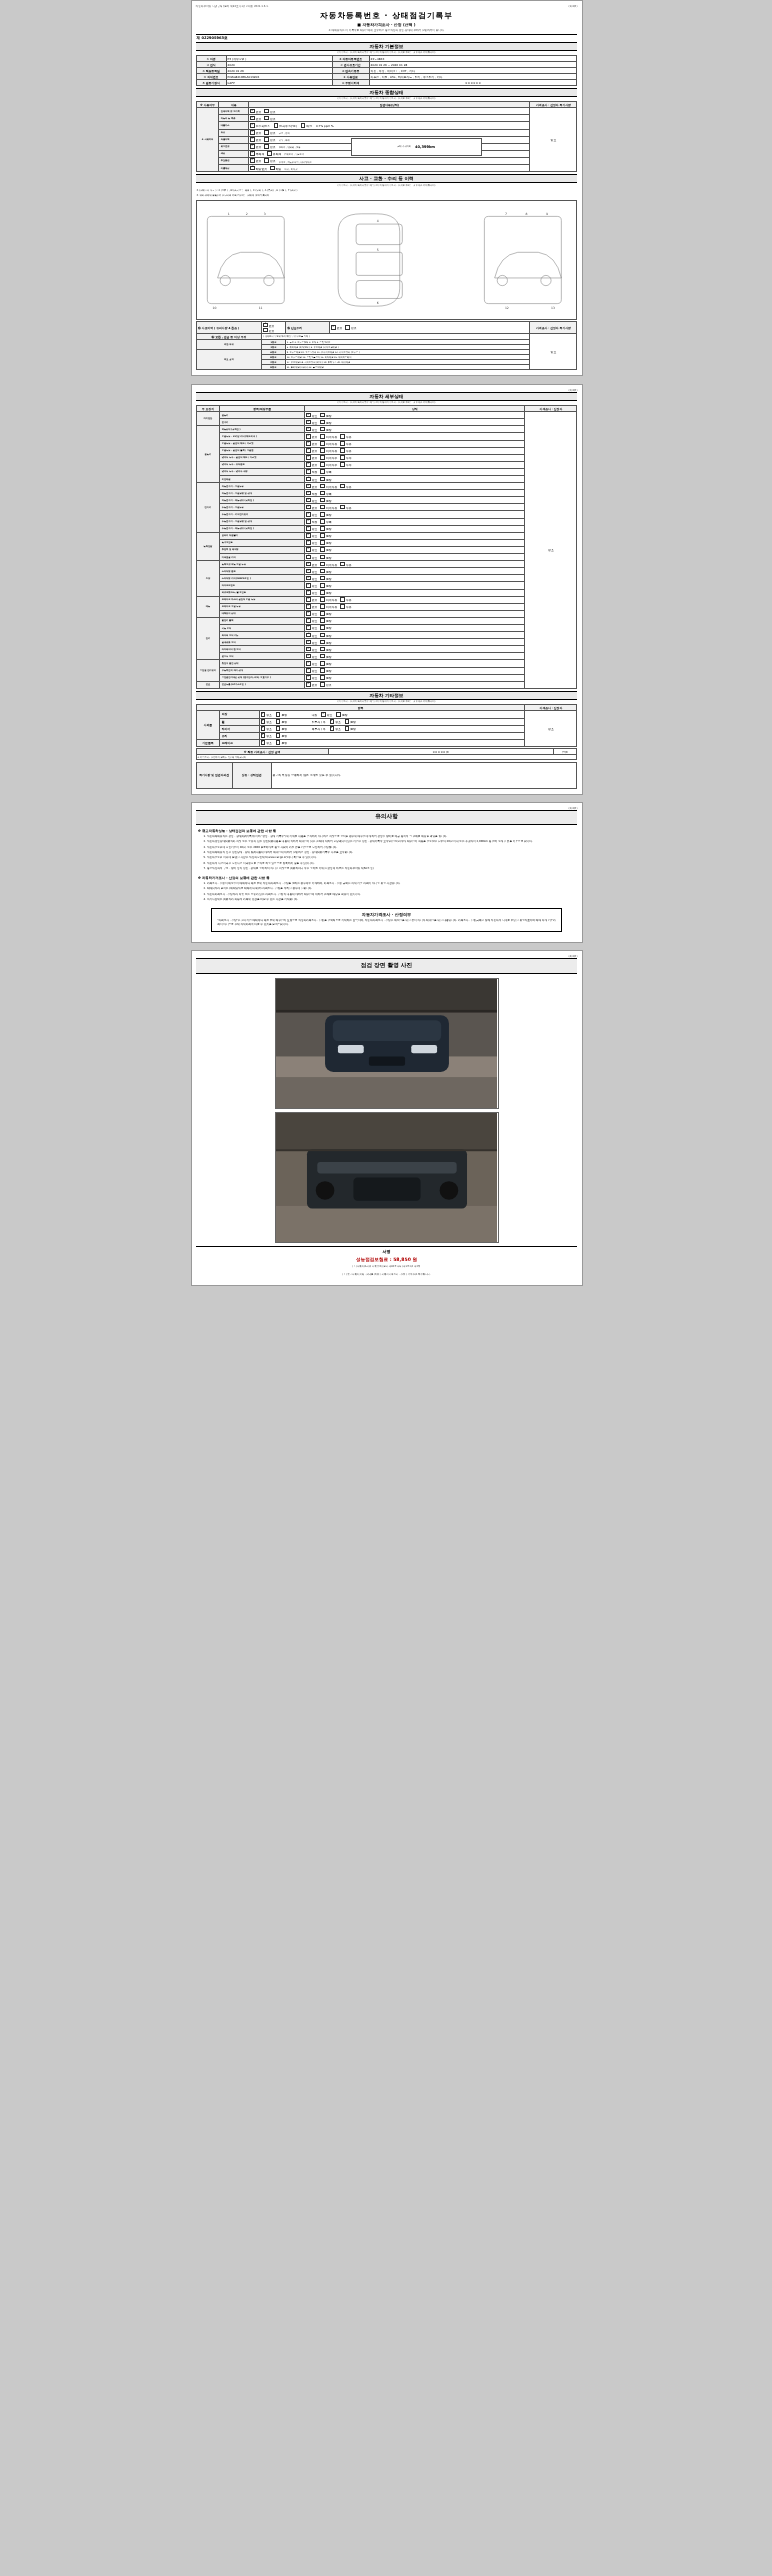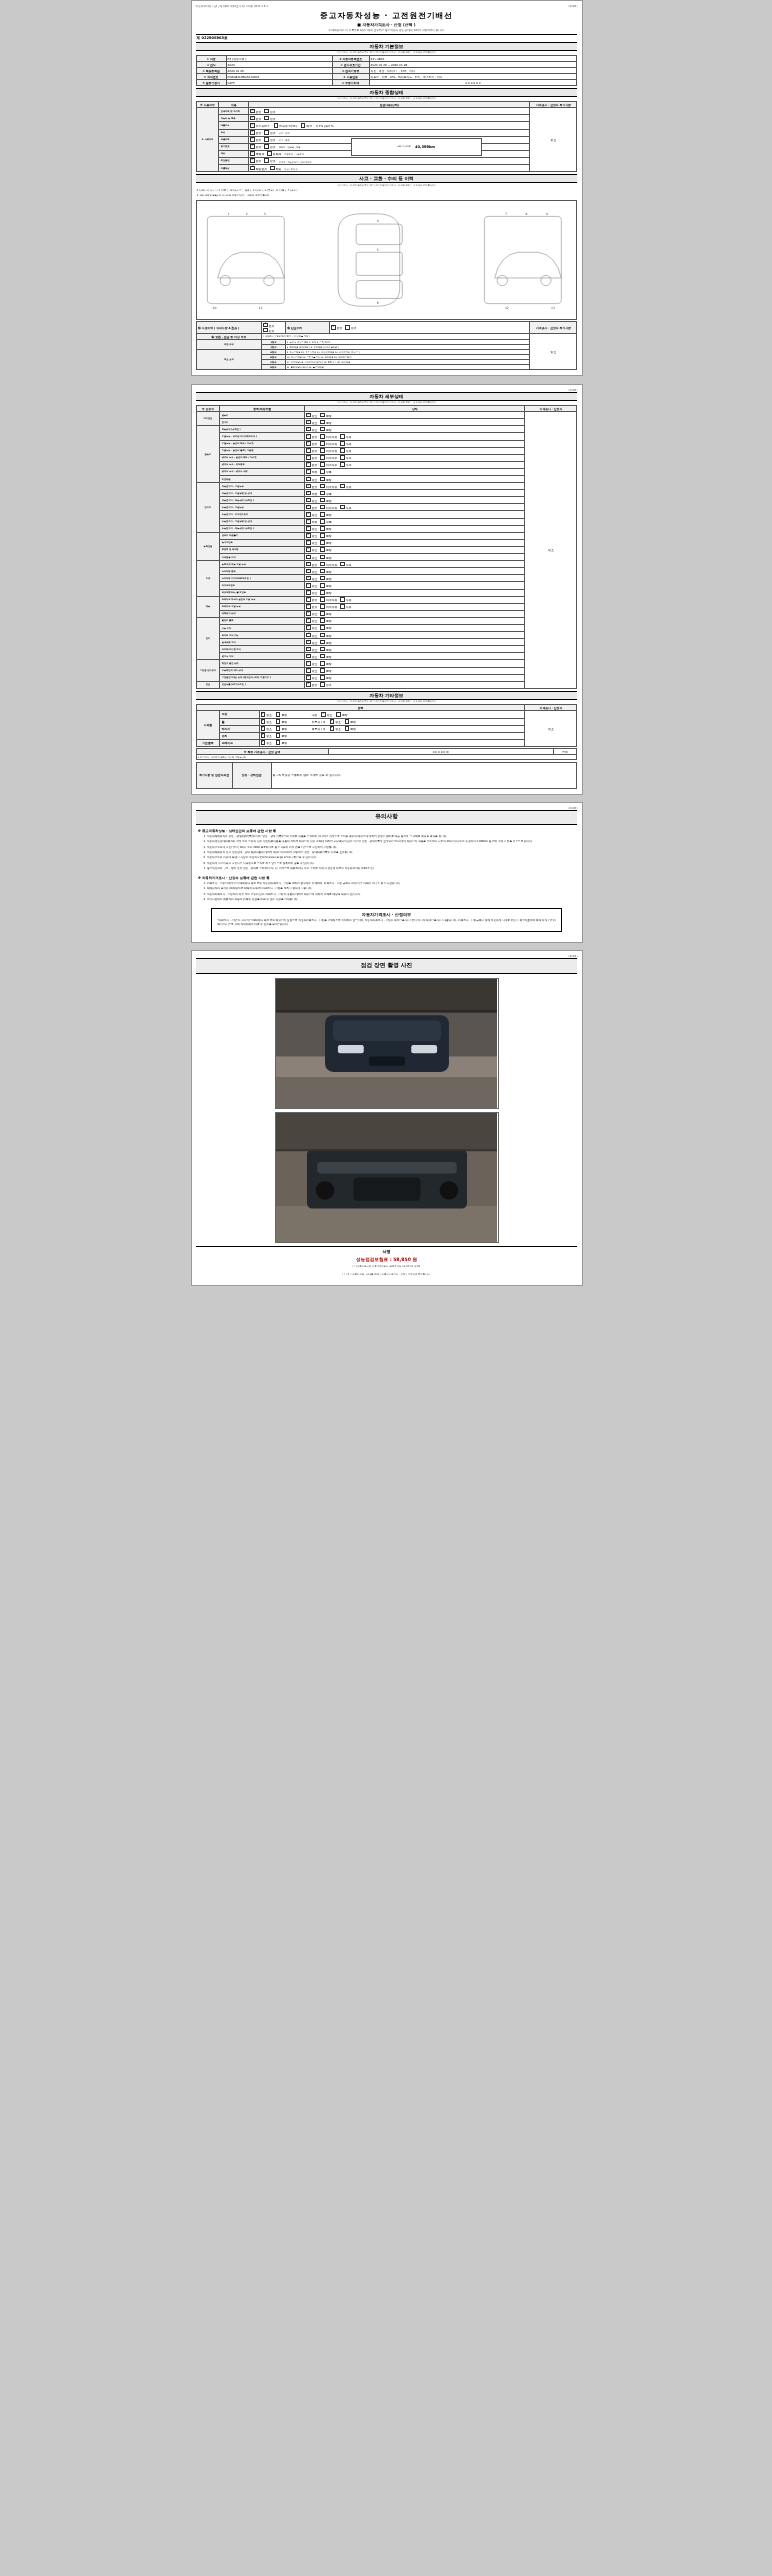--- a/index.html
+++ b/index.html
@@ -45,21 +45,21 @@
 <body>
 
 <div class="page">
 
   <div class="sheet">
     <div class="sheet-top">
       <span>자동차관리법 시행규칙 [별지 제82호서식] &lt;개정 2021.1.6.&gt;</span>
       <span>(1/4면)</span>
     </div>
 
-    <div class="doc-title">중고자동차성능 · 고전원전기배선</div>
+    <div class="doc-title">자동차등록번호 · 상태점검기록부</div>
     <div class="doc-sub">■ 자동차가격조사 · 산정 (선택 )</div>
     <div class="doc-sub2">※ 매매업자는 이 기록부를 매수인에게 교부하고 중고자동차 성능·상태에 관하여 설명하여야 합니다.</div>
     <hr class="hr-black">
     <div class="docnum">제 022905963호</div>
 
     <div class="band">자동차 기본정보</div>
     <div class="band-note">(가격조사 · 산정자 특기사항은 매수인이 자동차가격조사 · 산정을 원하는 경우에만 기재합니다)</div>
     <table>
       <tbody>
           <tr>

